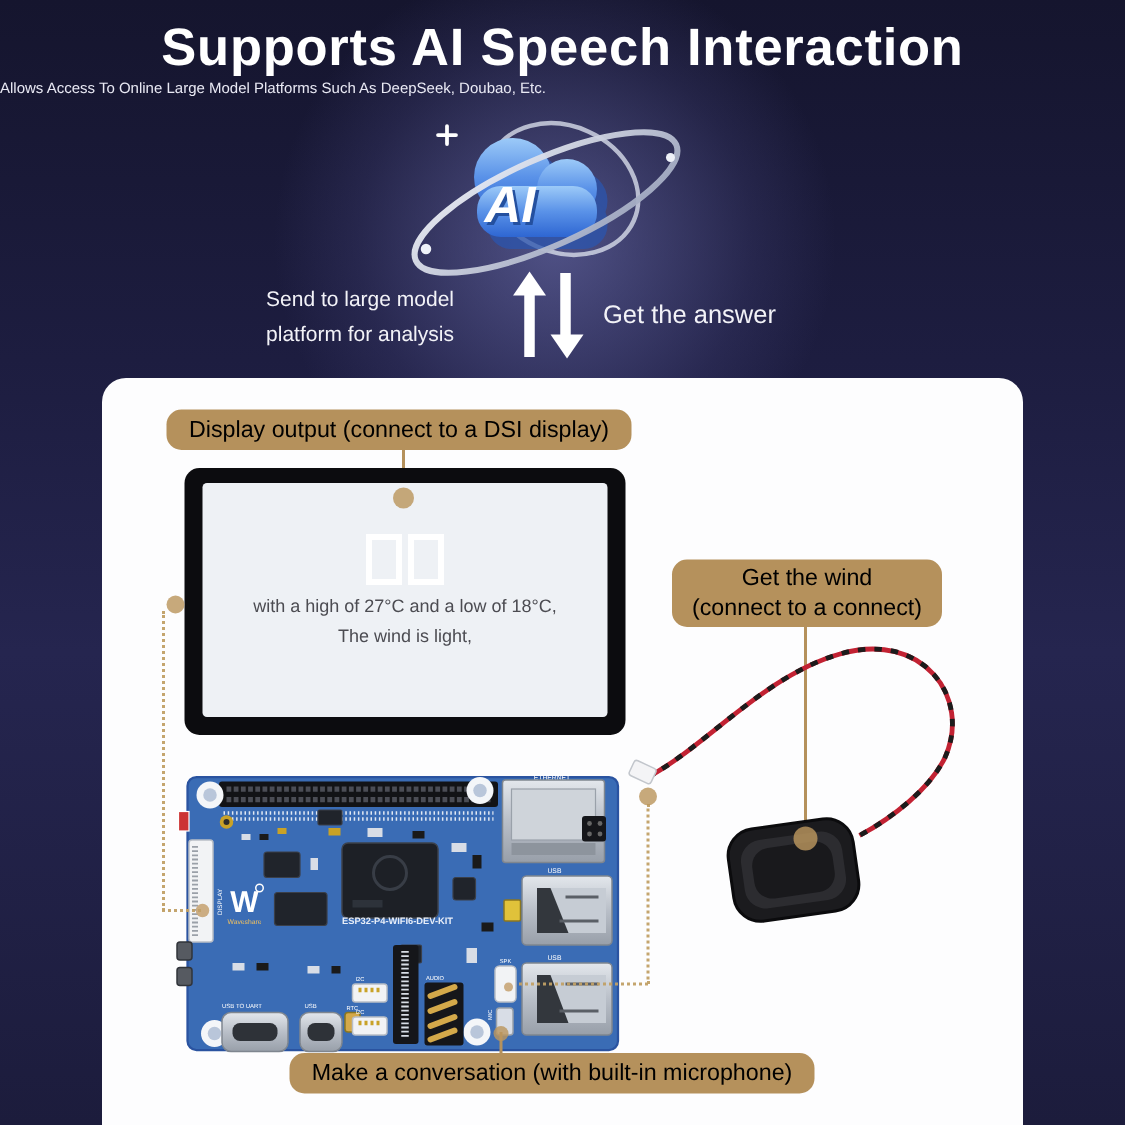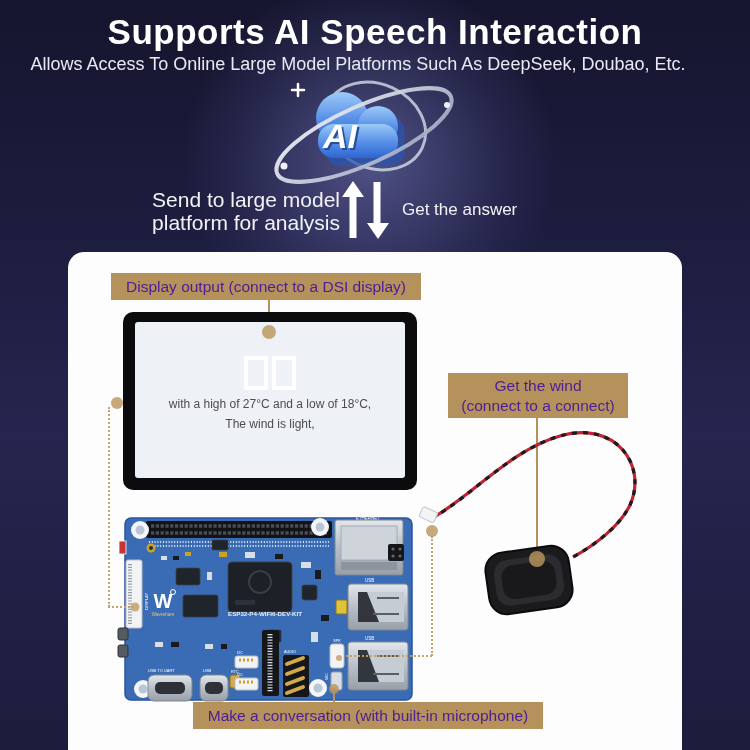--- a/index.html
+++ b/index.html
@@ -7,30 +7,30 @@
     position:relative;width:750px;height:750px;overflow:hidden;
     font-family:"Liberation Sans",sans-serif;
     background:
       radial-gradient(circle 240px at 370px 160px, rgba(125,128,198,.55), rgba(70,70,125,.28) 55%, rgba(0,0,0,0) 78%),
       linear-gradient(180deg,#15152e 0%,#1d1d40 32%,#25254f 58%,#1c1c3c 100%);
   }
   .abs{position:absolute;}
   
   .title{left:0;top:12px;width:750px;text-align:center;color:#ffffff;
          font-size:35px;font-weight:bold;letter-spacing:.5px;}
-  .subtitle{left:0;top:54px;width:716px;text-align:center;color:#e9e9f4;font-size:18px;}
-  
-  .send-text{left:140px;top:188px;width:200px;text-align:right;color:#f2f2f7;
-             font-size:21px;line-height:23px;}
+  .subtitle{left:0;top:54px;width:716px;text-align:left;color:#e9e9f4;font-size:10px;}
+  
+  .send-text{left:140px;top:188px;width:200px;text-align:center;color:#f2f2f7;
+             font-size:14px;line-height:23px;}
   .answer-text{left:402px;top:200px;color:#f2f2f7;font-size:17px;}
   
   .panel{left:68px;top:252px;width:614px;height:498px;background:#fdfdfe;
          border-radius:16px 16px 0 0;}
   
-  .callout{background:#b5915c;color:#4c1d95;border-radius:0;display:flex;
+  .callout{background:#b5915c;color:#000000;border-radius:10px;display:flex;
            align-items:center;justify-content:center;text-align:center;
            font-size:15.5px;line-height:20px;}
   .co-display{left:111px;top:273px;width:310px;height:27px;}
   .co-reply{left:448px;top:373px;width:180px;height:45px;}
   .co-mic{left:193px;top:702px;width:350px;height:27px;}
   
   .lead{background:#b5915c;width:2px;}
   .lead-display{left:268px;top:300px;height:30px;}
   .lead-reply{left:536px;top:418px;height:140px;}
   .lead-mic{left:333px;top:688px;height:14px;}

